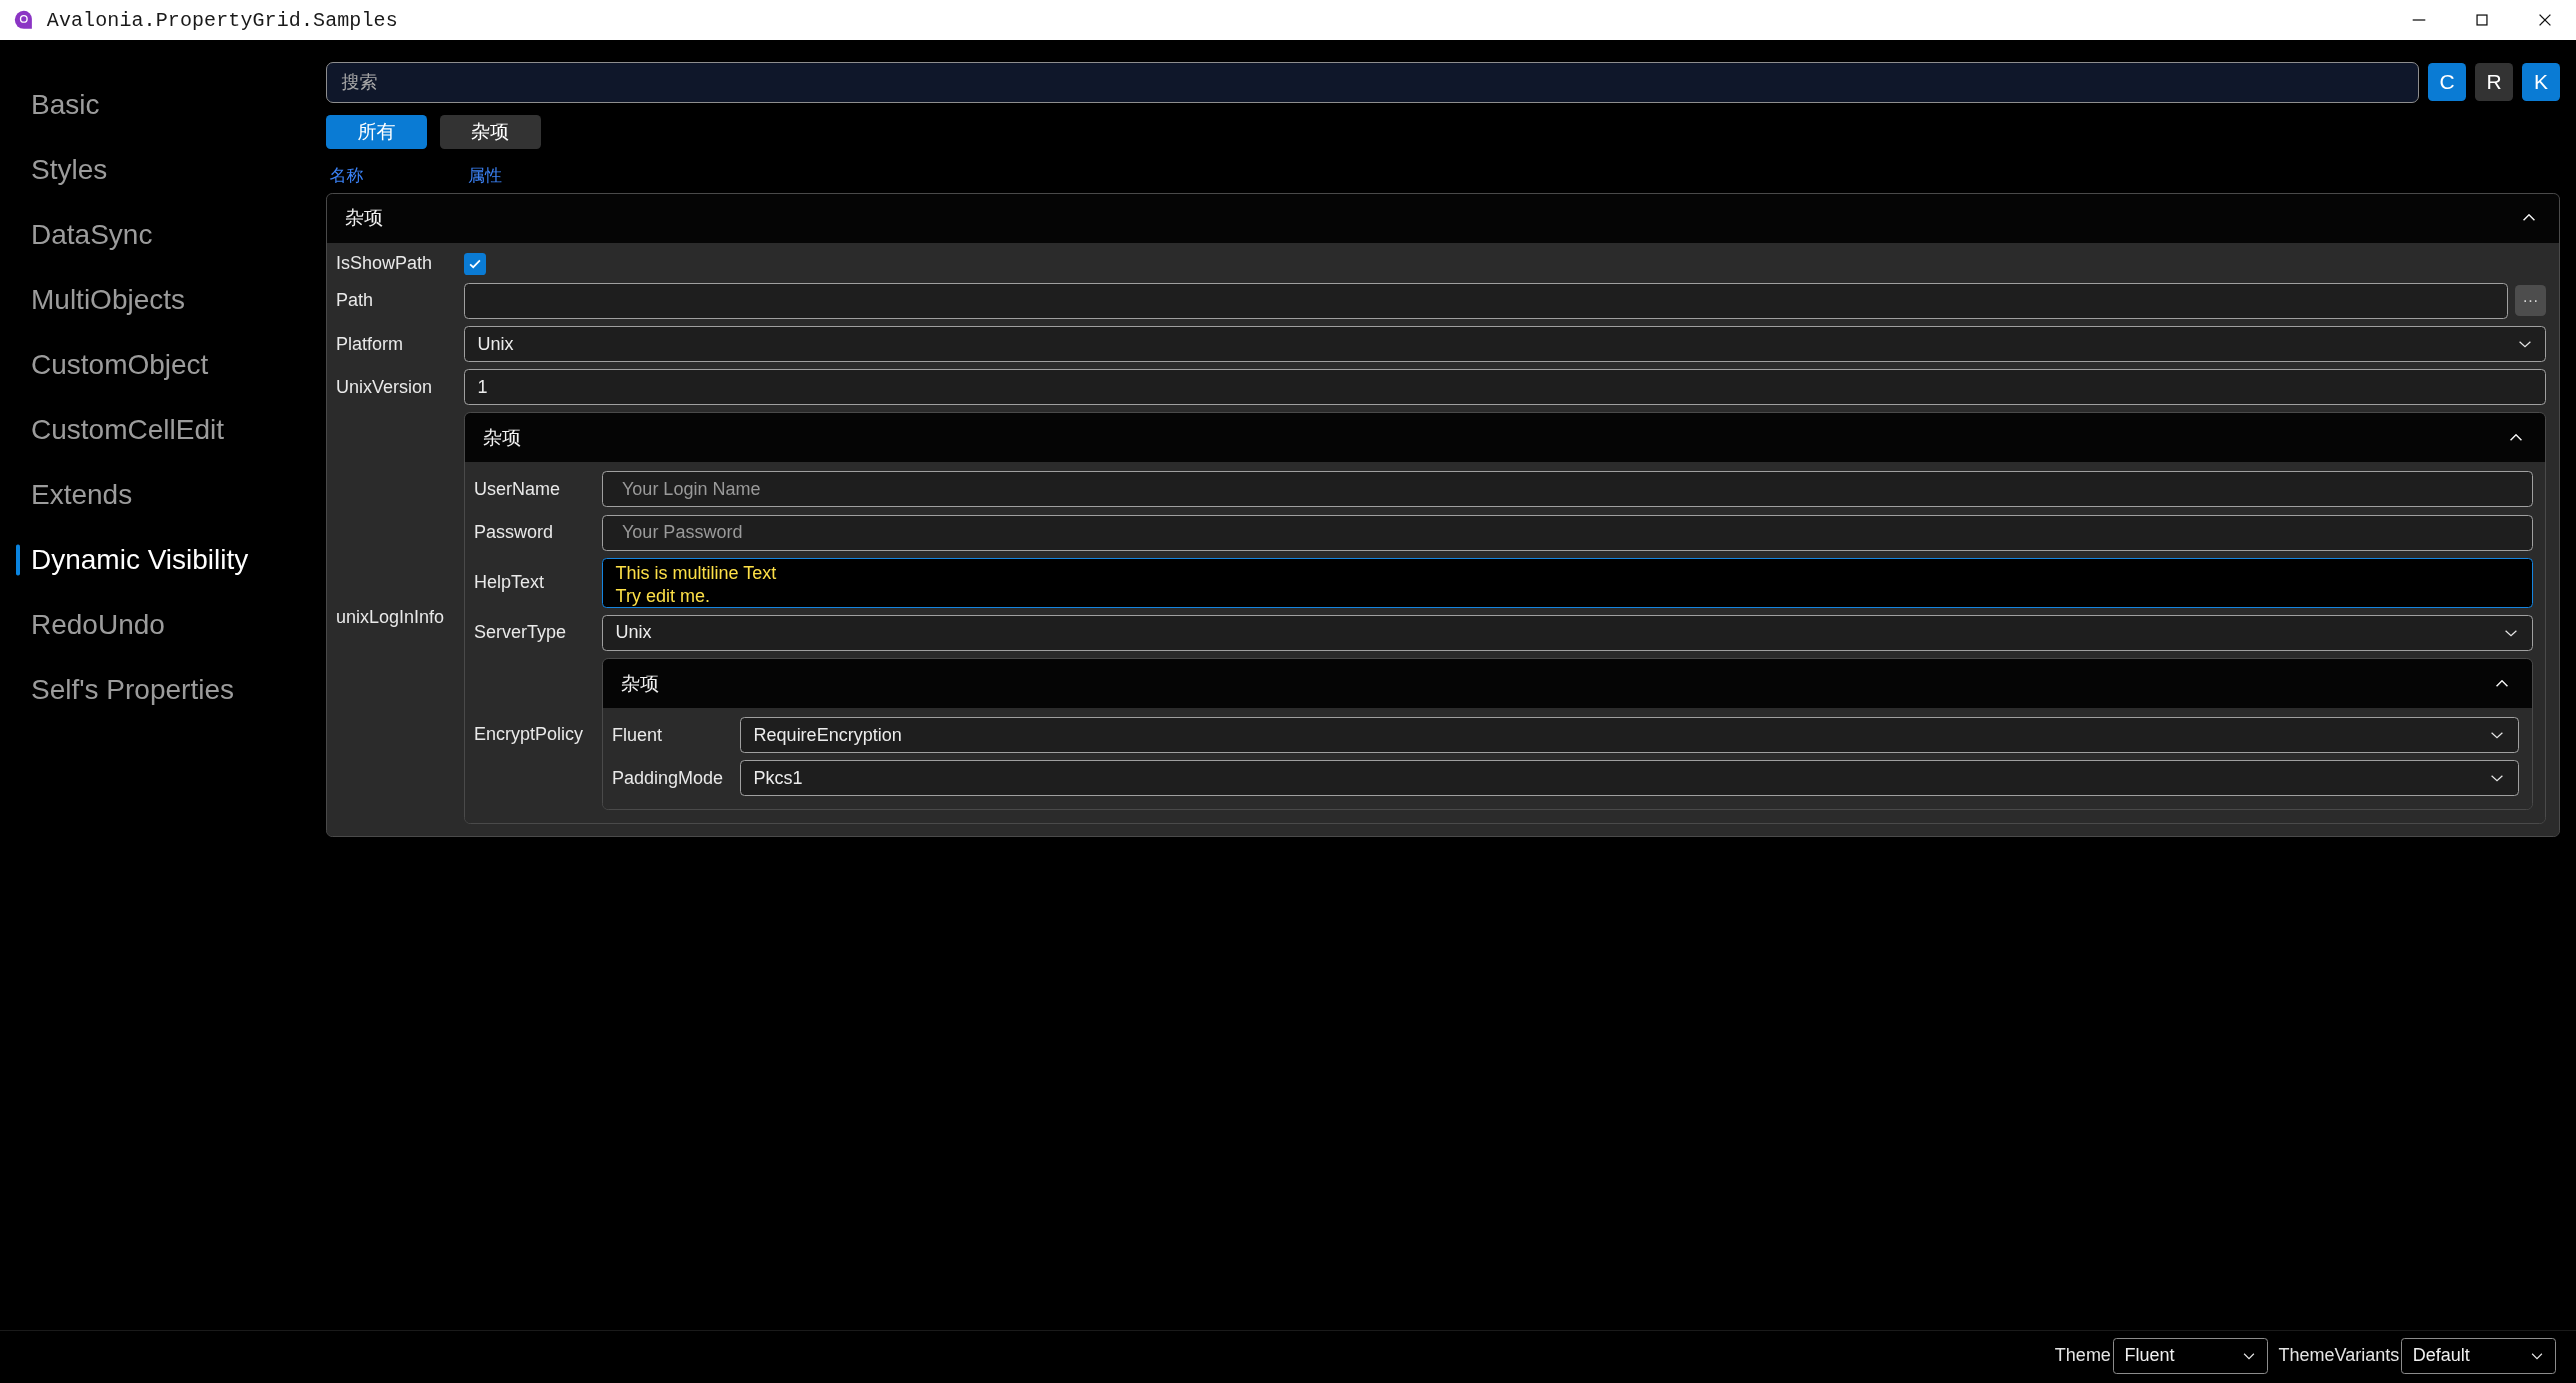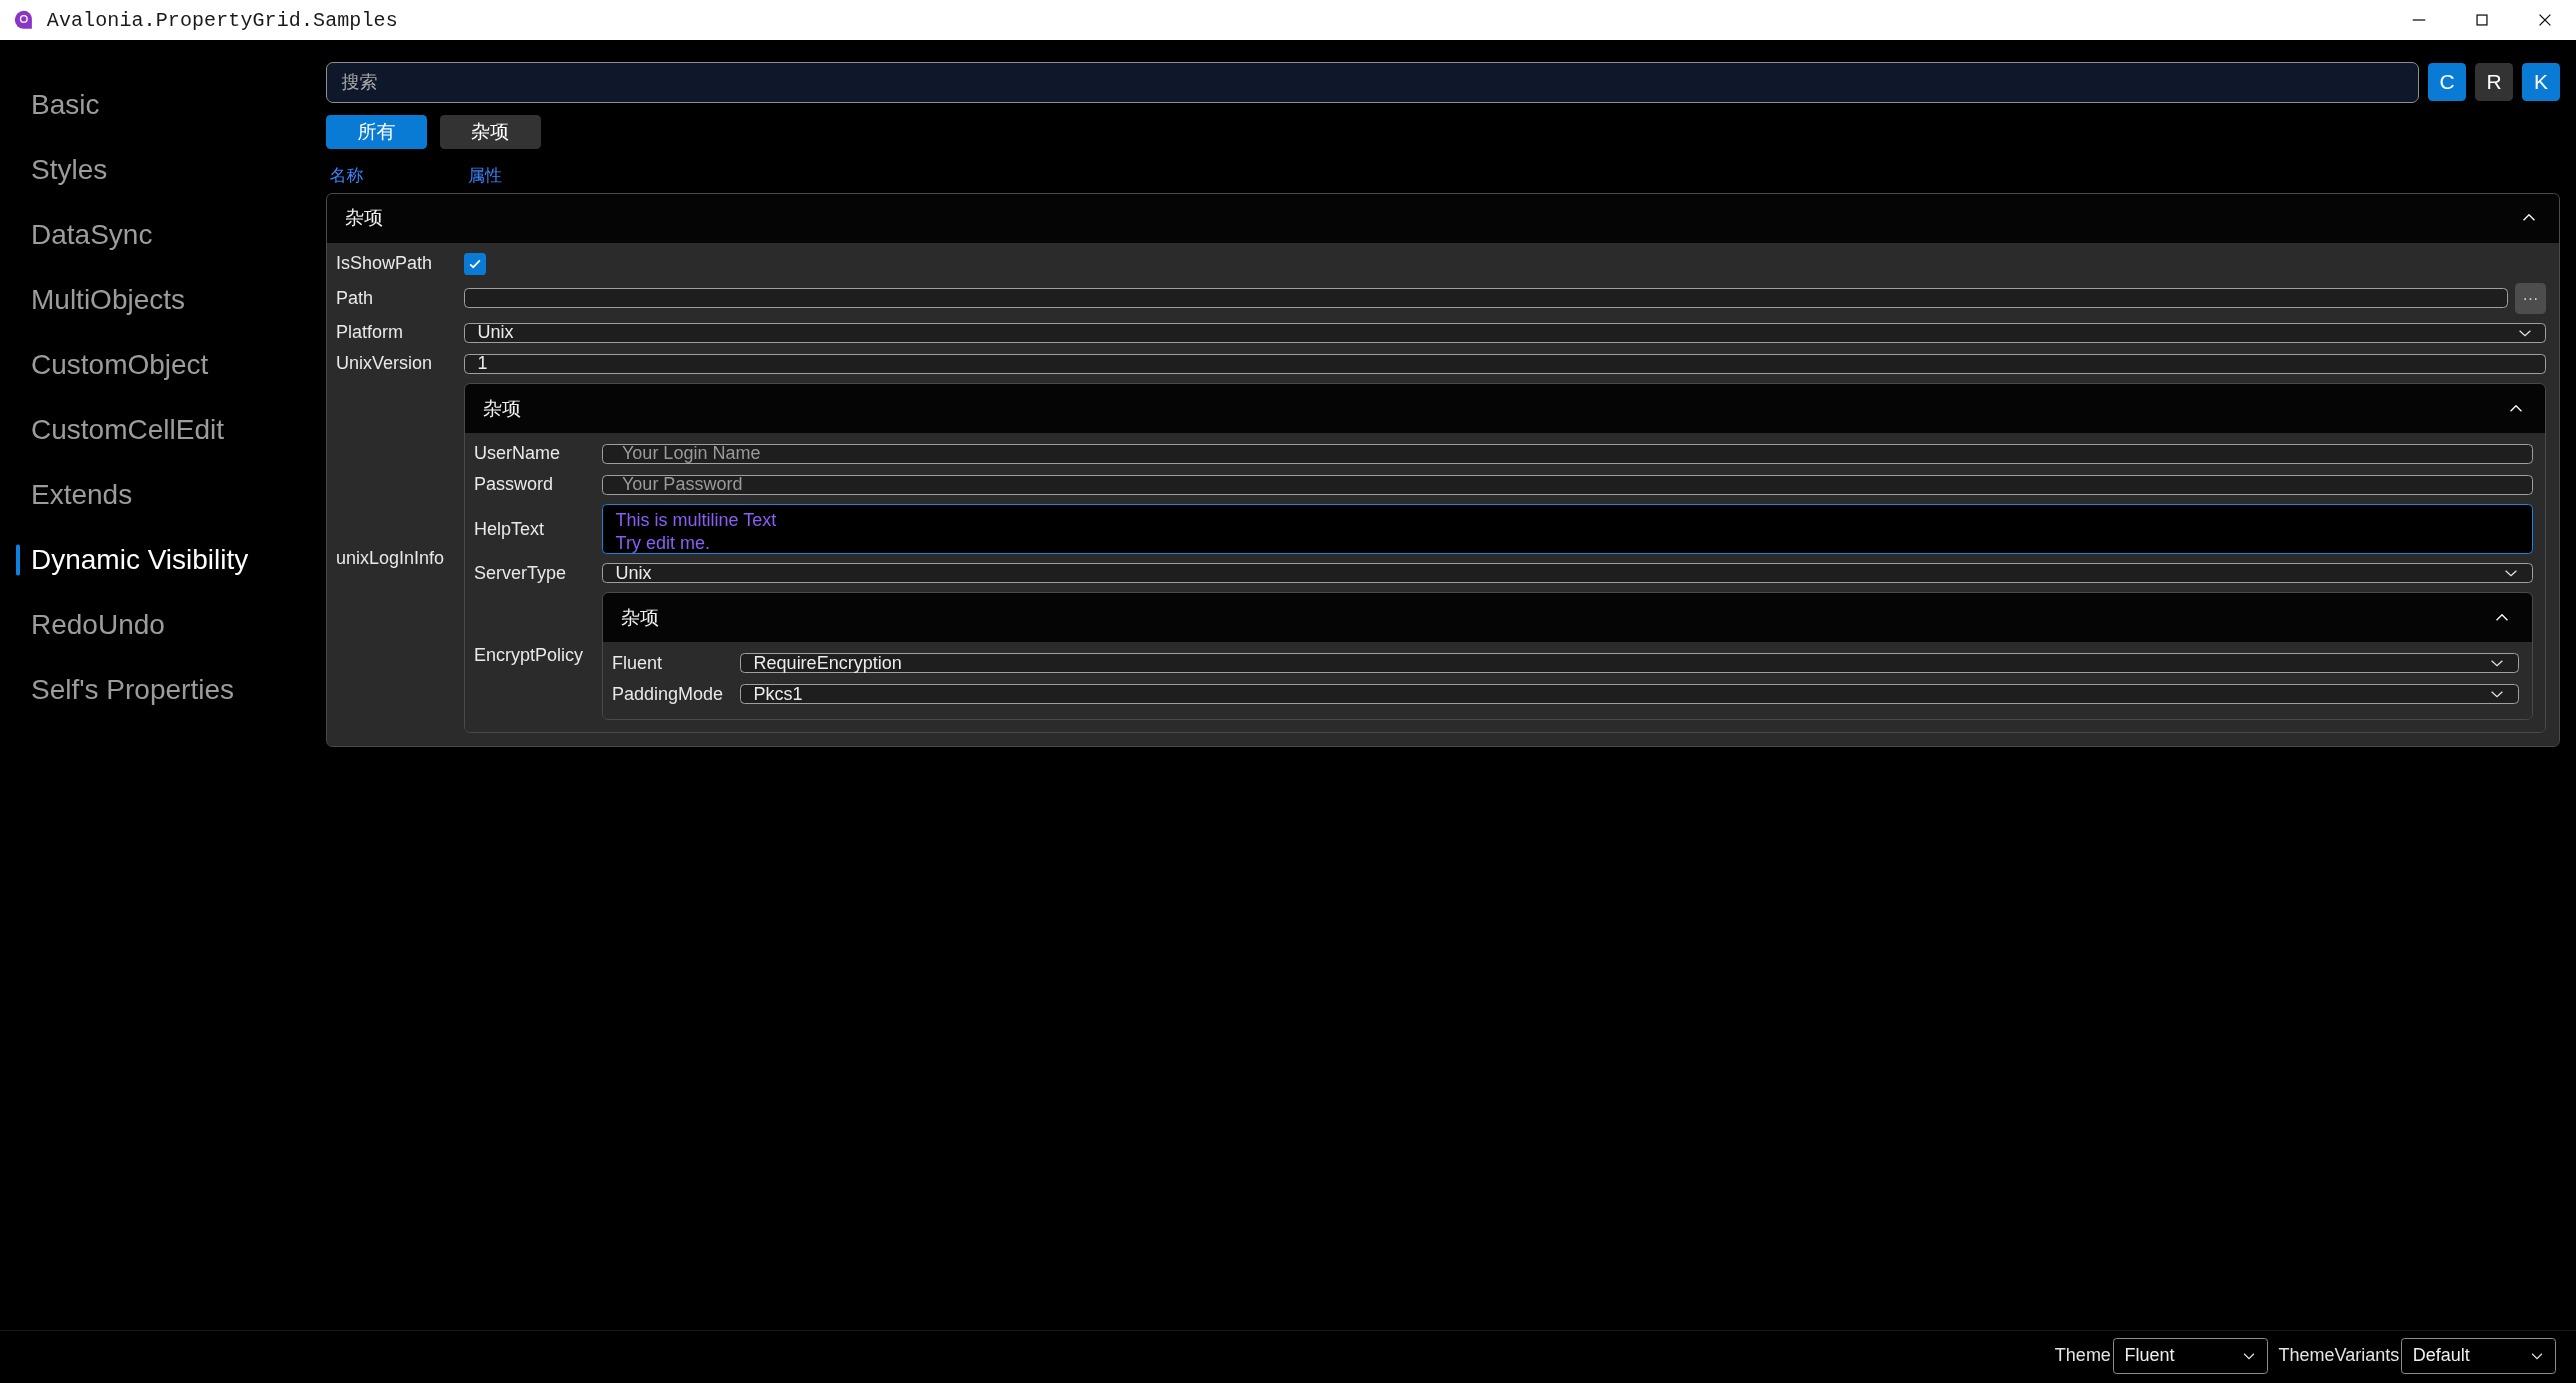--- a/index.html
+++ b/index.html
@@ -132,34 +132,34 @@
   }
   .prow .plabel {
     width: 137px; flex: 0 0 137px;
     padding-left: 9px;
     color: #e9e9e9; font-size: 18px;
     white-space: nowrap;
   }
   .prow .pval { flex: 1 1 auto; min-width: 0; display: flex; align-items: center; gap: 7.2px; }
 
   .field {
-    height: 20px; flex: 1 1 auto;
+    height: 36px; flex: 1 1 auto;
     background: #1e1e1e;
     border: 0.9px solid #a0a0a0; border-radius: 4.5px;
     display: flex; align-items: center;
     padding: 0 12.6px;
     color: #ececec; font-size: 18px;
   }
   .field.ph { color: #9a9a9a; padding-left: 19px; }
   .field.focus {
     border: 1.8px solid #1585e0; background: #000000;
     height: 50px; align-items: flex-start; padding-top: 5.4px;
     flex-direction: column; justify-content: center;
   }
-  .field.focus .ln { line-height: 1.28; color: #8b5cf6; }
+  .field.focus .ln { line-height: 1.28; color: #fde047; }
   .combo { position: relative; padding-right: 36px; }
   .combo .cv { flex: 1 1 auto; }
   .combo .ca {
     position: absolute; right: 10.8px; top: 50%; transform: translateY(-50%);
     width: 20px; height: 20px; display: flex; align-items: center; justify-content: center;
   }
   .dotbtn {
     width: 31px; height: 31px; flex: 0 0 31px;
     background: #4d4d4d; border-radius: 4.5px;
     display: flex; align-items: center; justify-content: center;

